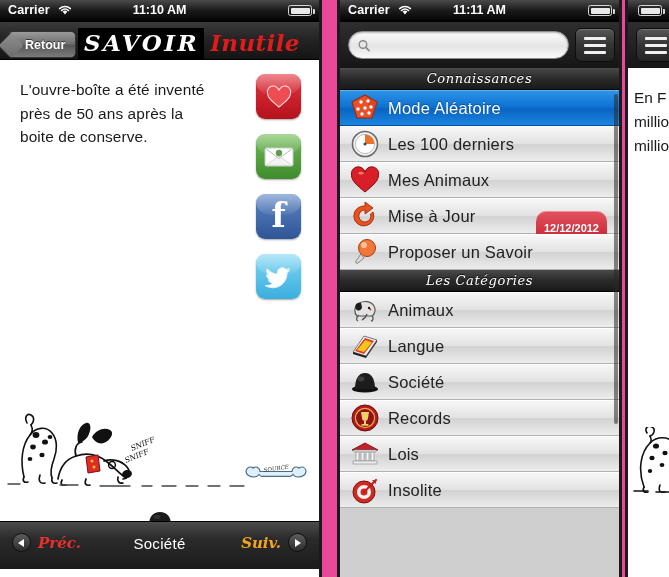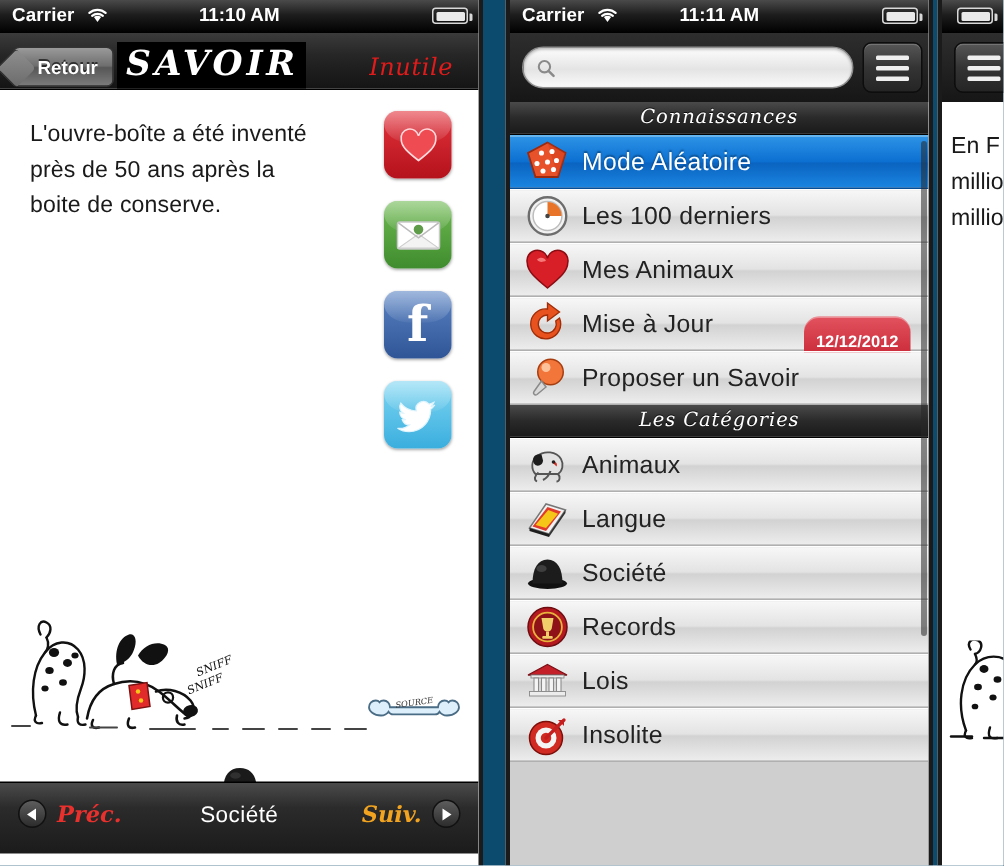--- a/index.html
+++ b/index.html
@@ -1,18 +1,18 @@
 <!DOCTYPE html>
 <html><head>
 <meta charset="utf-8">
 <style>
   * { margin:0; padding:0; box-sizing:border-box; }
   html,body { width:669px; height:577px; overflow:hidden; background:#ffffff;
               font-family:"Liberation Sans", sans-serif; }
-  #stage { position:relative; width:669px; height:577px; background:#0c4a6e; }
+  #stage { position:relative; width:669px; height:577px; background:#ec4899; }
 
   
   .phone { position:absolute; top:0; height:577px; overflow:hidden;
            background:#fff; border-left:3px solid #1b1b1b; border-right:3px solid #1b1b1b;}
   #phone1 { left:0px;   width:322px; border-left:none; }
   #phone2 { left:337px; width:285px; }
   #phone3 { left:625px; width:44px; border-right:none; }
 
   
   .statusbar { position:relative; height:22px; width:100%;
@@ -37,26 +37,26 @@
     background:linear-gradient(180deg,#9a9a9a 0%,#6e6e6e 48%,#565656 52%,#7b7b7b 100%);
     border:1px solid #333; border-radius:5px;
     color:#fff; font-size:12.5px; font-weight:bold;
     text-shadow:0 -1px 0 rgba(0,0,0,.6); }
   .btn-retour::before { content:""; position:absolute; left:-8px; top:4px;
     width:18px; height:18px; transform:rotate(45deg);
     background:linear-gradient(135deg,#8f8f8f 0%,#6b6b6b 100%);
     border-left:1px solid #333; border-bottom:1px solid #333; border-radius:3px; }
   .btn-retour span { position:relative; z-index:2; }
   .logo-wrap { position:absolute; left:78px; top:6px; display:flex;
-    align-items:baseline;gap:36px; }
+    align-items:baseline; }
   .logo-savoir { background:#000; color:#fff; padding:2px 5px 3px 6px;
     font-family:"DejaVu Serif", serif; font-style:italic; font-size:23px;
     font-weight:bold; letter-spacing:2.5px; line-height:1.15; }
   .logo-inutile { color:#e01b1b; font-family:"DejaVu Serif", serif;
-    font-style:italic; font-size:16px; font-weight:normal; margin-left:6px;
+    font-style:italic; font-size:23px; font-weight:bold; margin-left:6px;
     letter-spacing:.4px;text-align:right; }
 
   
   .p1body { position:relative; height:509px; background:#fff;padding-left:30px; }
   .fact { position:absolute; left:20px; top:18px; width:200px;
     font-size:15.4px; line-height:1.53; color:#1a1a1a; letter-spacing:.1px;}
   .sharecol { position:absolute; right:18px; top:14px;
     display:flex; flex-direction:column; gap:15px; }
   .sqicon { width:45px; height:45px; border-radius:9px; position:relative;
             box-shadow:0 1px 2px rgba(0,0,0,.35); overflow:hidden; }

